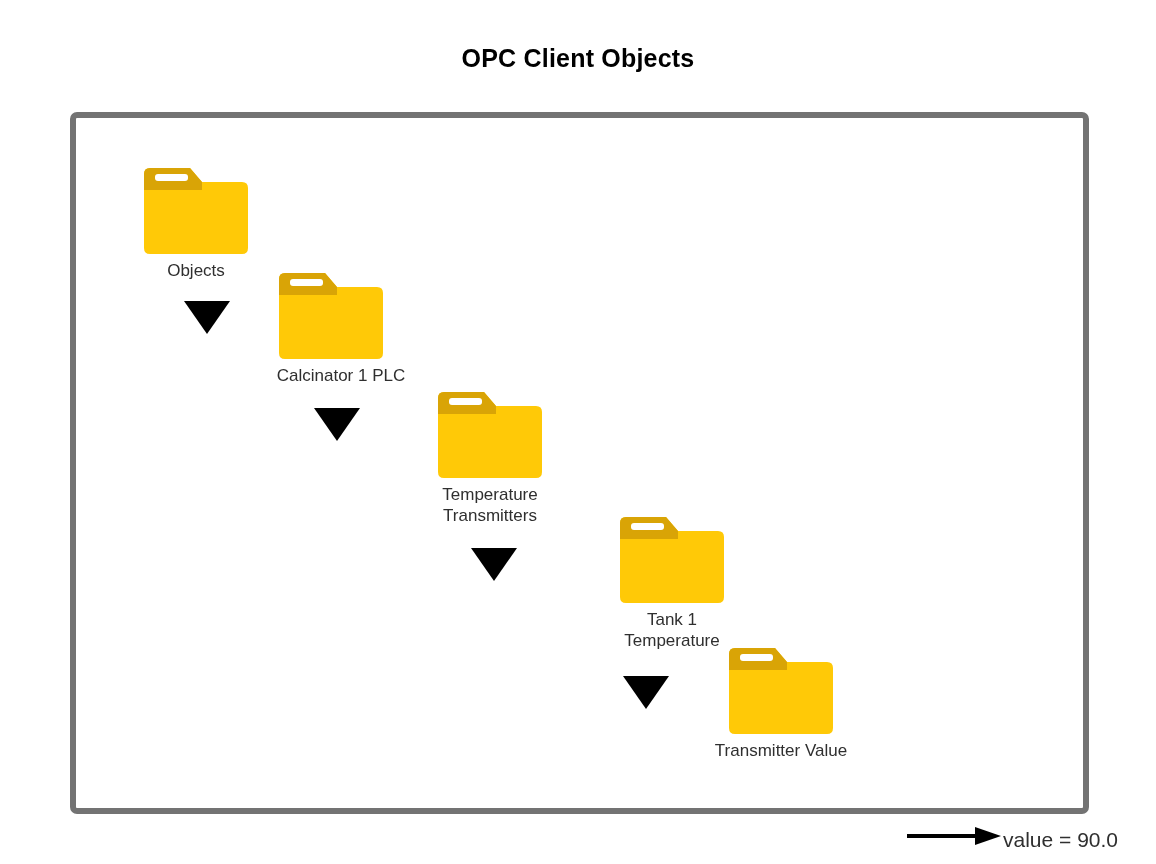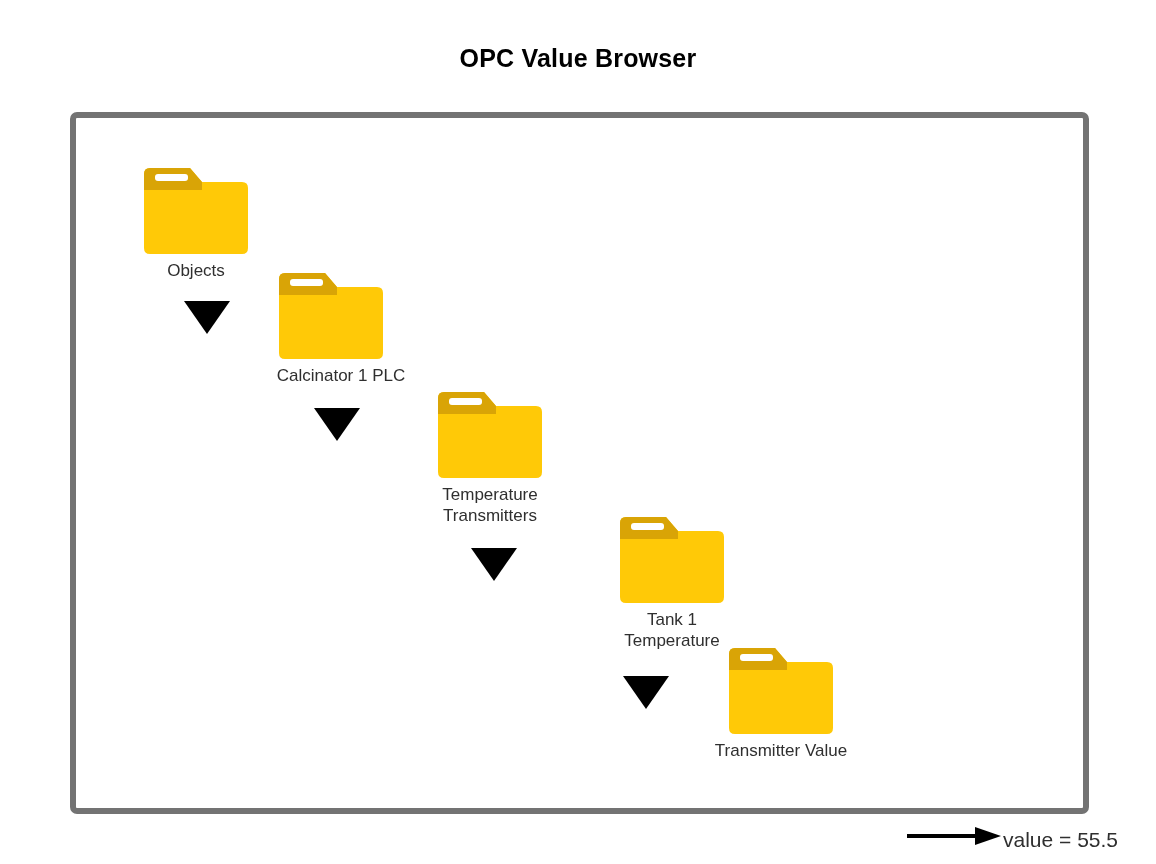--- a/index.html
+++ b/index.html
@@ -84,21 +84,21 @@
     left: 927px;
     top: 710px;
     font-size: 21px;
     color: #2f2f2f;
     white-space: pre;
   }
 </style>
 </head>
 <body>
 
-<div id="page-title">OPC Value Browser</div>
+<div id="page-title">OPC Client Objects</div>
 
 <div id="browser-canvas">
 
   <div class="tree-node" style="left:68px; top:50px; width:104px; height:120px;">
     <span class="folder-icon">
       <svg width="104" height="86" viewBox="0 0 104 86">
         <path d="M0 6 Q0 0 6 0 L46 0 L58 14 L98 14 Q104 14 104 20 L104 80 Q104 86 98 86 L6 86 Q0 86 0 80 Z" fill="#FFC907"></path>
         <path d="M0 6 Q0 0 6 0 L46 0 L58 14 L58 22 L0 22 Z" fill="#D9A406"></path>
         <rect x="11" y="6" width="33" height="7" rx="3" fill="#FFFFFF"></rect>
       </svg>
@@ -176,15 +176,15 @@
     <span class="node-caption" style="top:92px;">Transmitter Value</span>
   </div>
 
   <div id="value-arrow">
     <svg width="94" height="20" viewBox="0 0 94 20">
       <line x1="0" y1="10" x2="72" y2="10" stroke="#000000" stroke-width="4"></line>
       <polygon points="68,1 94,10 68,19" fill="#000000"></polygon>
     </svg>
   </div>
 
-  <div id="value-annotation">value = 55.5</div>
+  <div id="value-annotation">value = 90.0</div>
 
 </div>
 
 </body></html>

